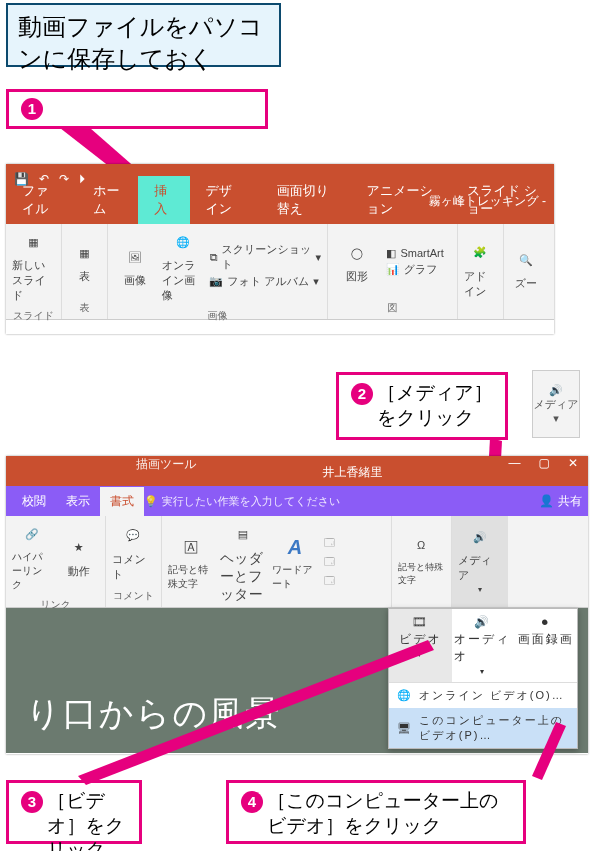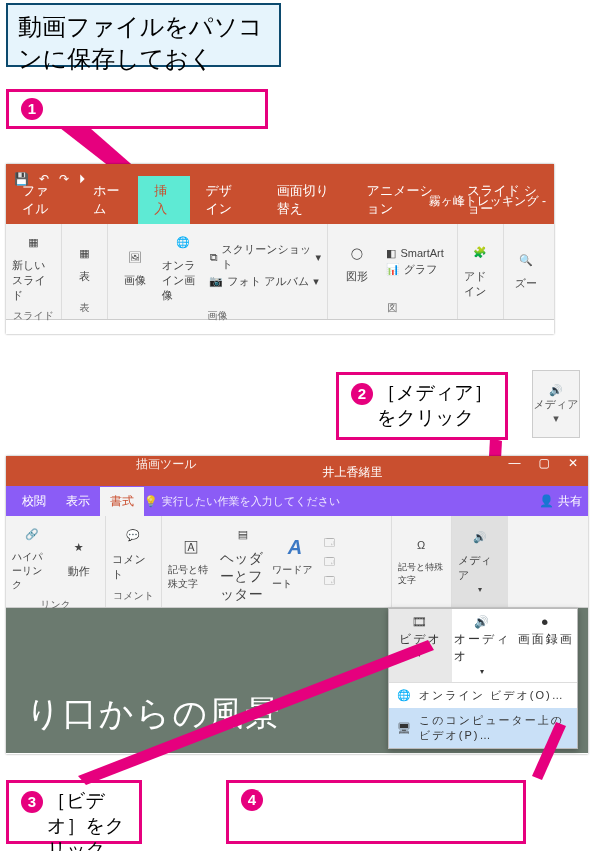--- a/index.html
+++ b/index.html
@@ -390,16 +390,17 @@
 <div class="callout callout3">
   <span class="num">3</span>
   <span class="txt">［ビデオ］をクリック</span>
 </div>
 <svg class="pointer" style="left:78px; top:640px;" width="360" height="150">
   <polygon points="350,0 356,10 8,145 0,136" fill="#E6007E"></polygon>
 </svg>
 
 <div class="callout callout4">
   <span class="num">4</span>
+  <span class="txt">［このコンピューター上のビデオ］をクリック</span>
 </div>
 <svg class="pointer" style="left:528px; top:722px;" width="40" height="60">
   <polygon points="28,0 38,4 14,58 4,54" fill="#E6007E"></polygon>
 </svg>
 
 </body></html>

